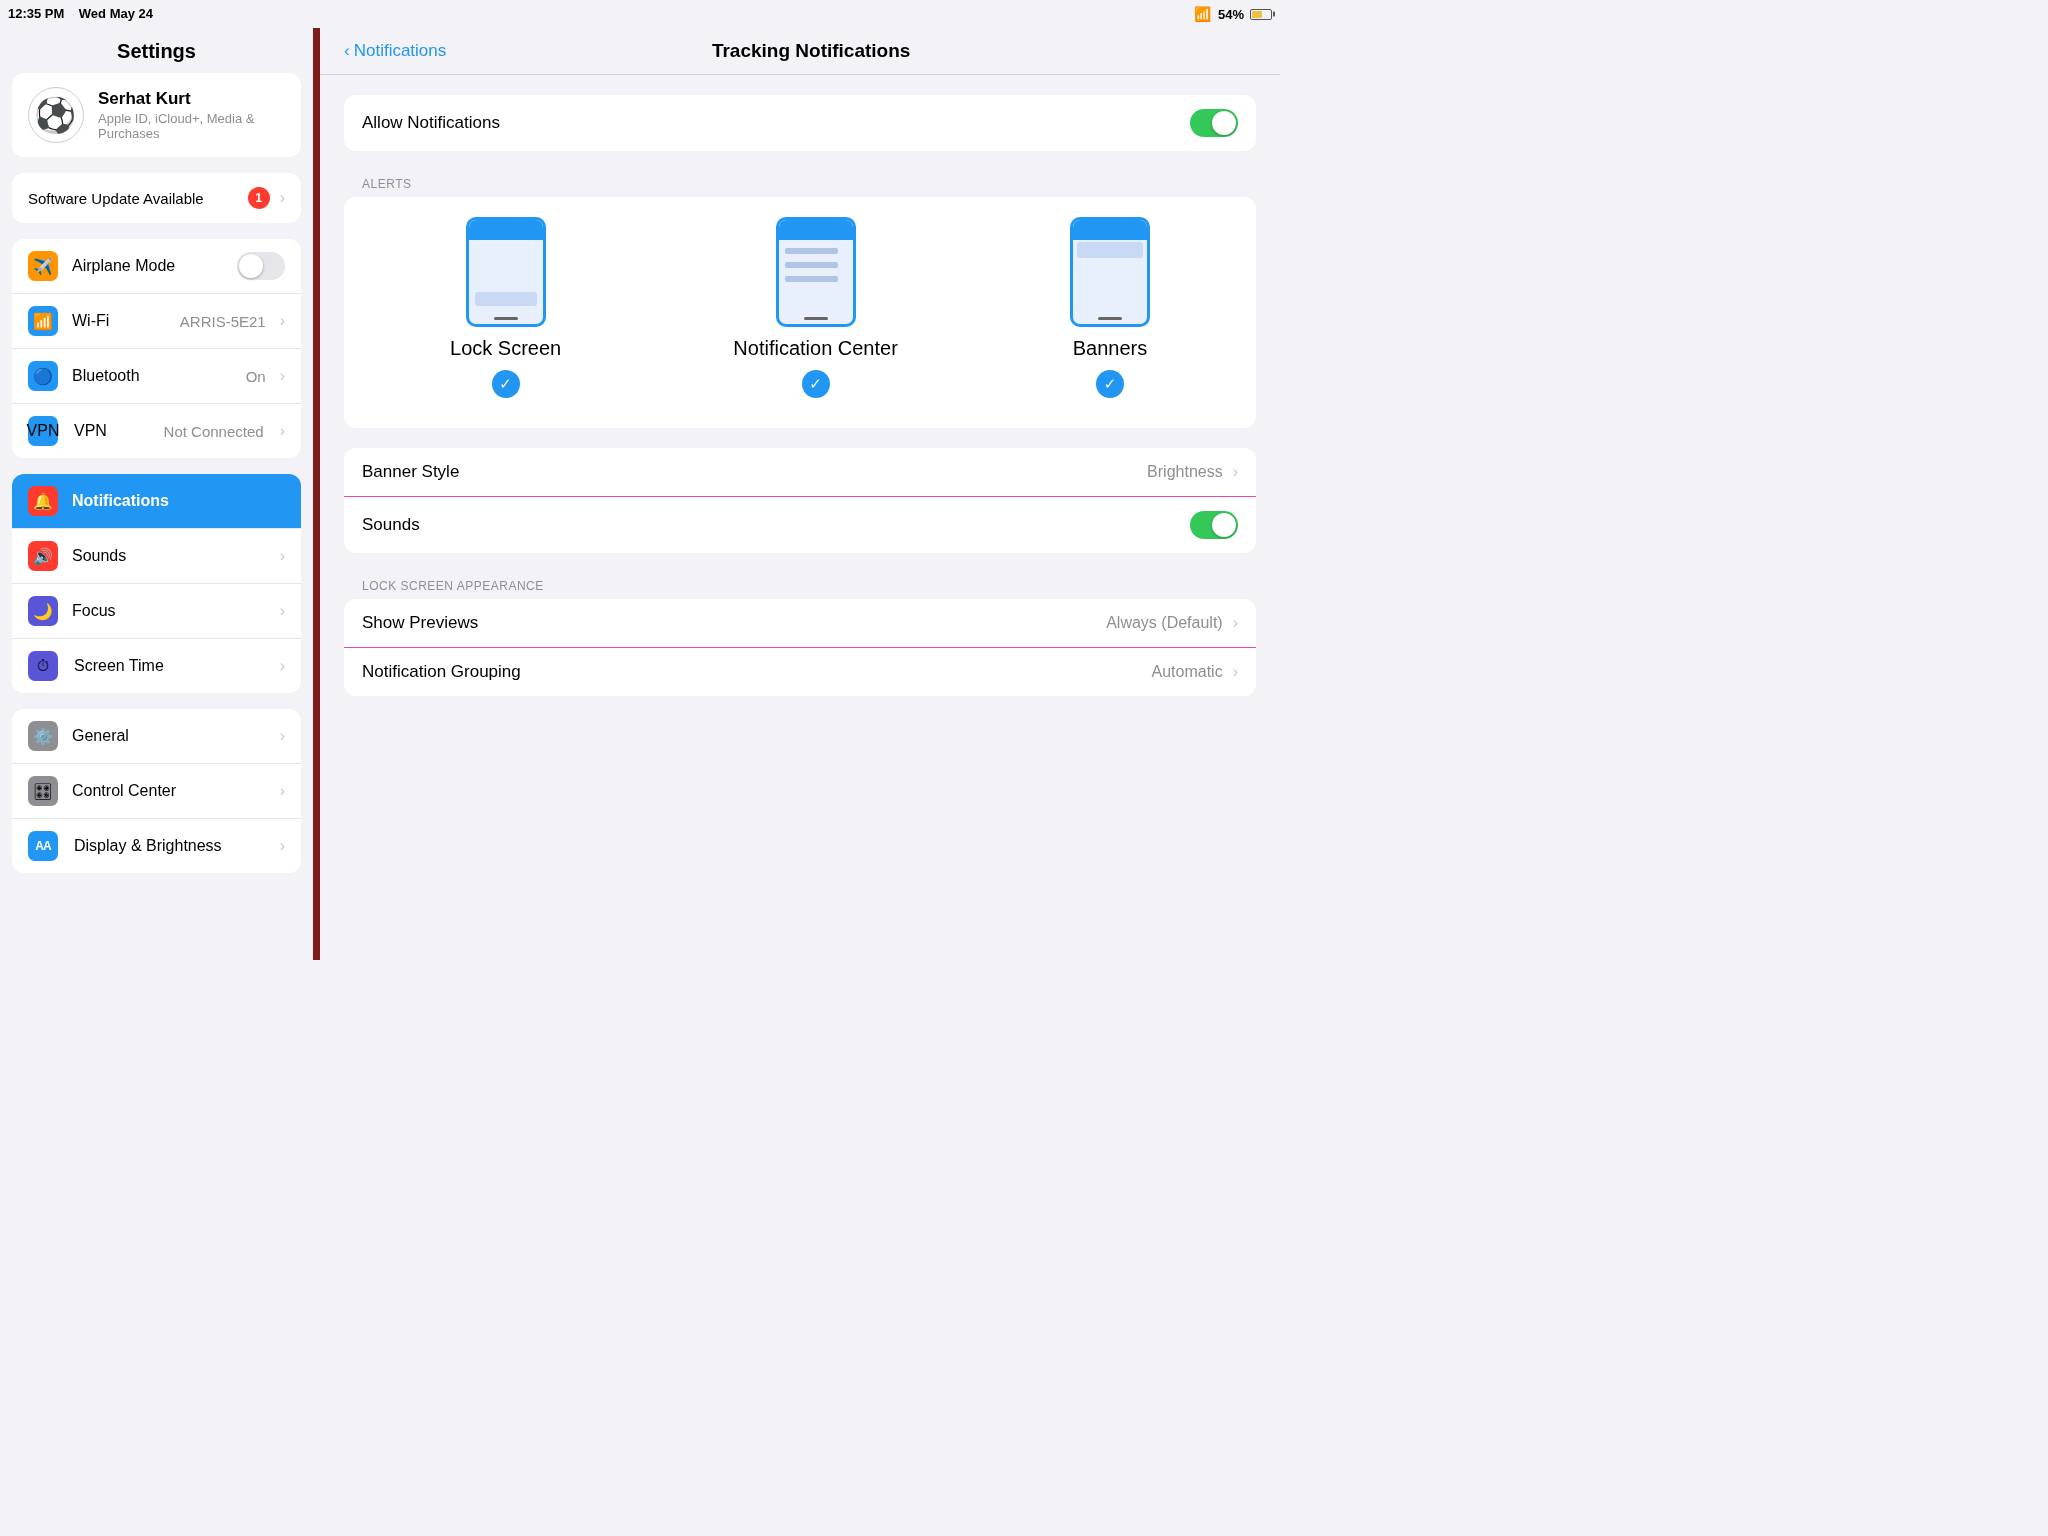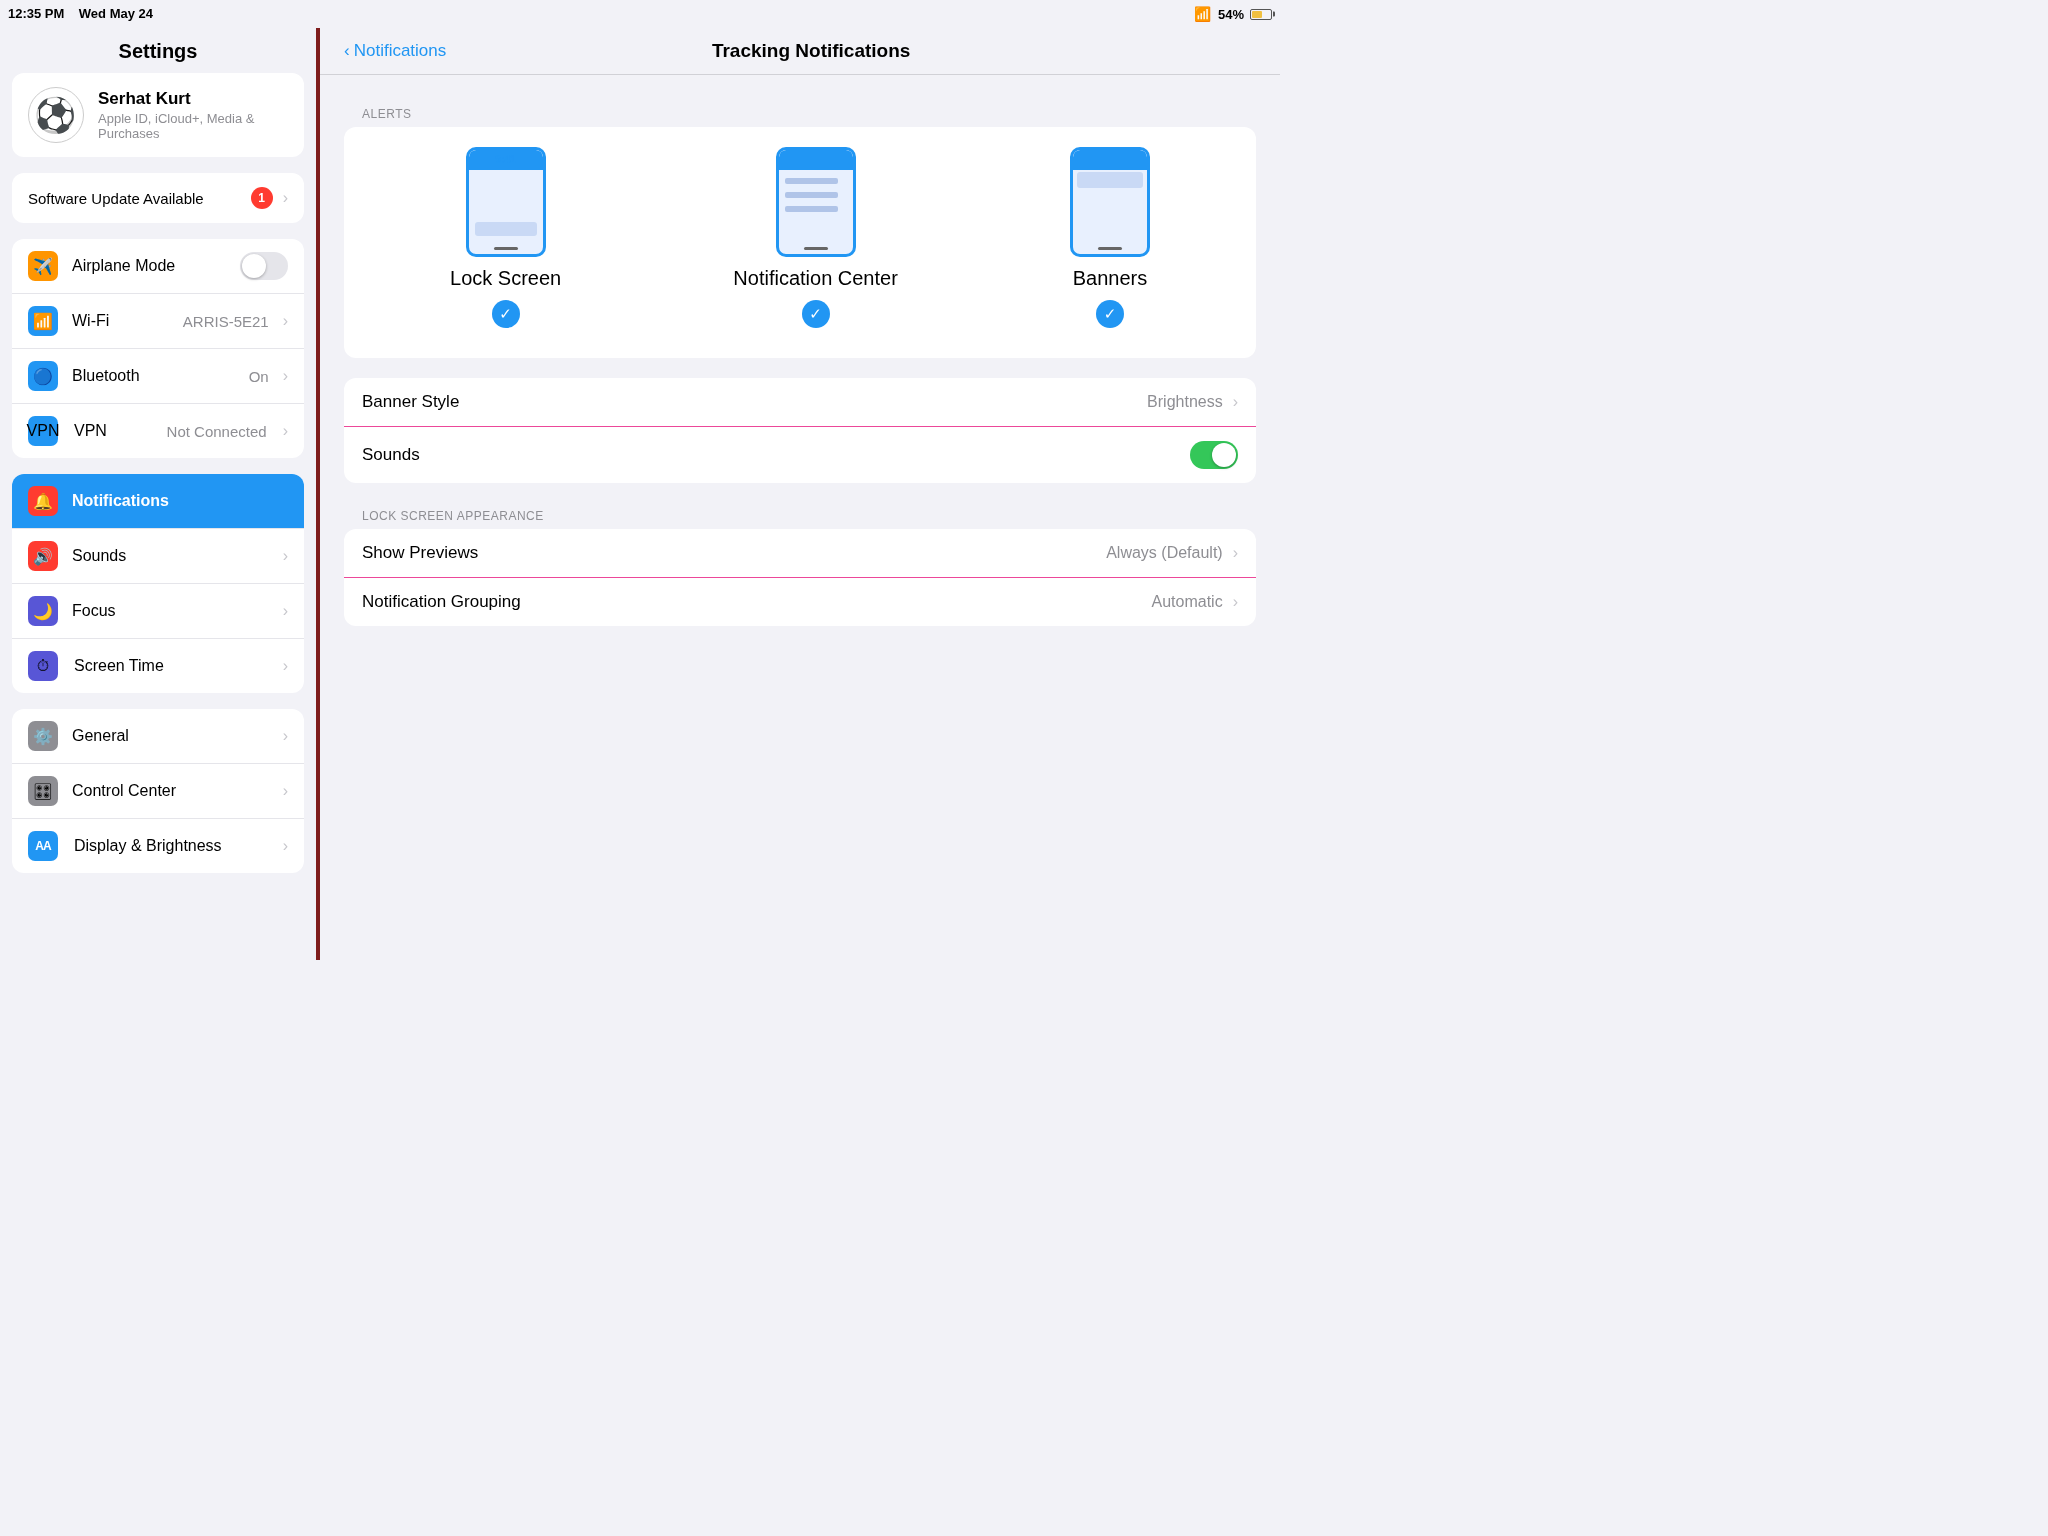--- a/index.html
+++ b/index.html
@@ -66,21 +66,21 @@
       display: flex;
       flex: 1;
       overflow: hidden;
     }
 
     
     .sidebar {
       width: 320px;
       background: #f2f2f7;
       overflow-y: auto;
-      border-right: 4px solid #7f1d1d;
+      border-right: 7px solid #7f1d1d;
       flex-shrink: 0;
     }
 
     .sidebar-title {
       text-align: center;
       font-size: 20px;
       font-weight: 700;
       padding: 12px 16px 10px;
       color: #000;
     }
@@ -475,20 +475,28 @@
     <div class="content-header">
       <div class="back-btn">
         <span>‹</span>
         <span>Notifications</span>
       </div>
       <div class="content-title">Tracking Notifications</div>
     </div>
 
     <div class="content-body">
 
+      <div class="card-group">
+        <div class="card-row">
+          <div class="card-label">Allow Notifications</div>
+          <div class="toggle on">
+            <div class="toggle-knob"></div>
+          </div>
+        </div>
+      </div>
 
       <div class="section-header">ALERTS</div>
 
       <div class="alerts-card">
         <div class="alert-options">
 
           <div class="alert-option">
             <div class="device-icon lock-screen">
               <div class="status-top"></div>
               <div style="position:absolute; top:4px; font-size:10px; font-weight:700; color:#2196f3;">9:41</div>

